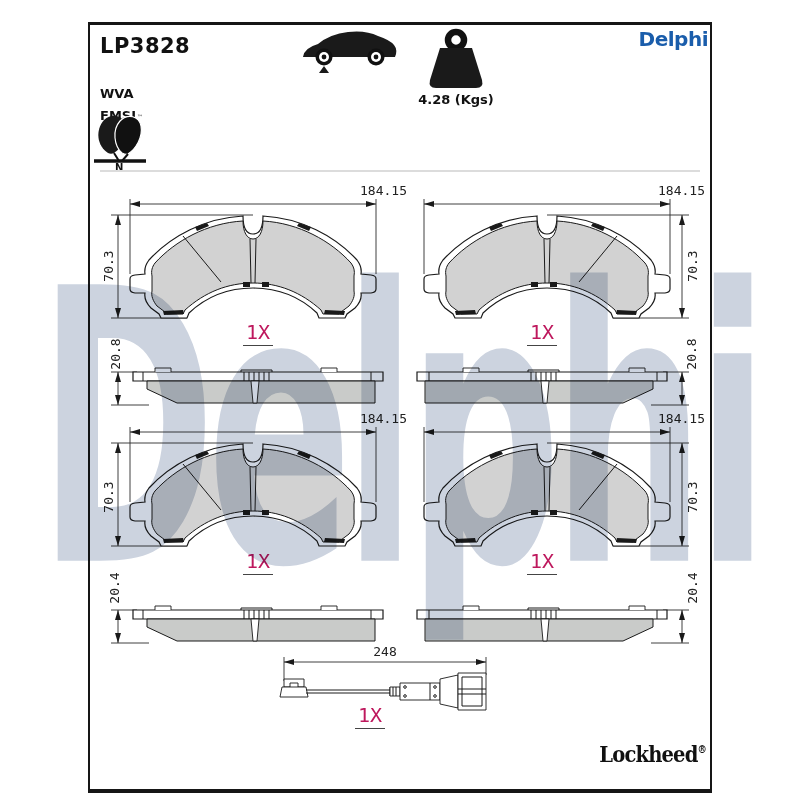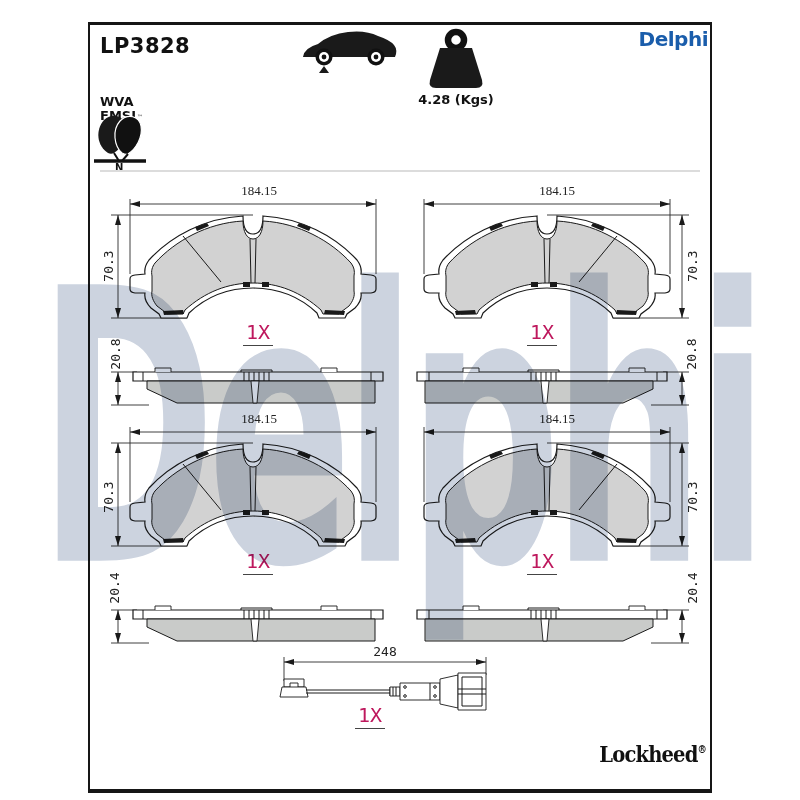--- a/index.html
+++ b/index.html
@@ -3,31 +3,31 @@
 <meta charset="utf-8">
 <style>
   html,body{margin:0;padding:0;background:#fff;}
   #page{position:relative;width:800px;height:800px;background:#fff;overflow:hidden;
         font-family:"DejaVu Sans", sans-serif;color:#111;border-radius:23px;}
   .abs{position:absolute;}
   #frame{left:88px;top:22px;width:620px;height:764px;
          border-style:solid;border-color:#161616;border-width:3px 2px 4px 2px;}
   #part-number{left:100px;top:34px;font-size:21px;font-weight:bold;letter-spacing:.5px;}
   #fmsi{left:100px;top:64px;font-size:13px;font-weight:bold;margin-top:44px;}
-  #wva{left:100px;top:86px;font-size:13px;font-weight:bold;margin-top:8px;}
+  #wva{left:100px;top:86px;font-size:13px;font-weight:bold;}
   #brand-logo{left:628px;top:27px;width:80px;text-align:right;font-size:20px;font-weight:bold;
               color:#1a5dab;letter-spacing:-.5px;}
   #weight-text{left:398px;top:92px;width:116px;text-align:center;font-size:13px;font-weight:bold;}
   #separator{left:100px;top:170px;width:600px;height:2px;background:#dcdcdc;}
   #watermark{left:38px;top:240px;font-size:330px;font-weight:bold;line-height:1;
              color:#ccd3df;letter-spacing:-14px;transform:scale(0.65,1.15);
              transform-origin:top left;mix-blend-mode:multiply;z-index:6;pointer-events:none;
              white-space:nowrap;}
   .dimtext{font-family:"DejaVu Sans Mono", monospace;font-size:13px;color:#222;z-index:4;}
-  .dim-h{width:296px;text-align:center;font-family:Liberation Serif, serif;}
+  .dim-h{width:296px;text-align:right;}
   .vwrap{width:60px;height:16px;text-align:center;transform:rotate(-90deg);transform-origin:center;}
   .qty{font-family:"DejaVu Sans Mono", monospace;font-size:20px;color:#be185d;z-index:4;
        width:60px;text-align:center;}
   .qty span{display:inline-block;border-bottom:1.5px solid #444;padding:0 3px 1px;}
   #footer-brand{left:460px;top:740px;width:246px;text-align:right;font-family:"DejaVu Serif", serif;
                 font-weight:bold;font-size:23px;transform:scaleX(.85);transform-origin:right;
                 letter-spacing:-1px;z-index:4;}
   #footer-brand sup{font-size:11px;}
   svg{position:absolute;overflow:visible;}
   .ln{stroke:#1a1a1a;stroke-width:1;fill:none;}

